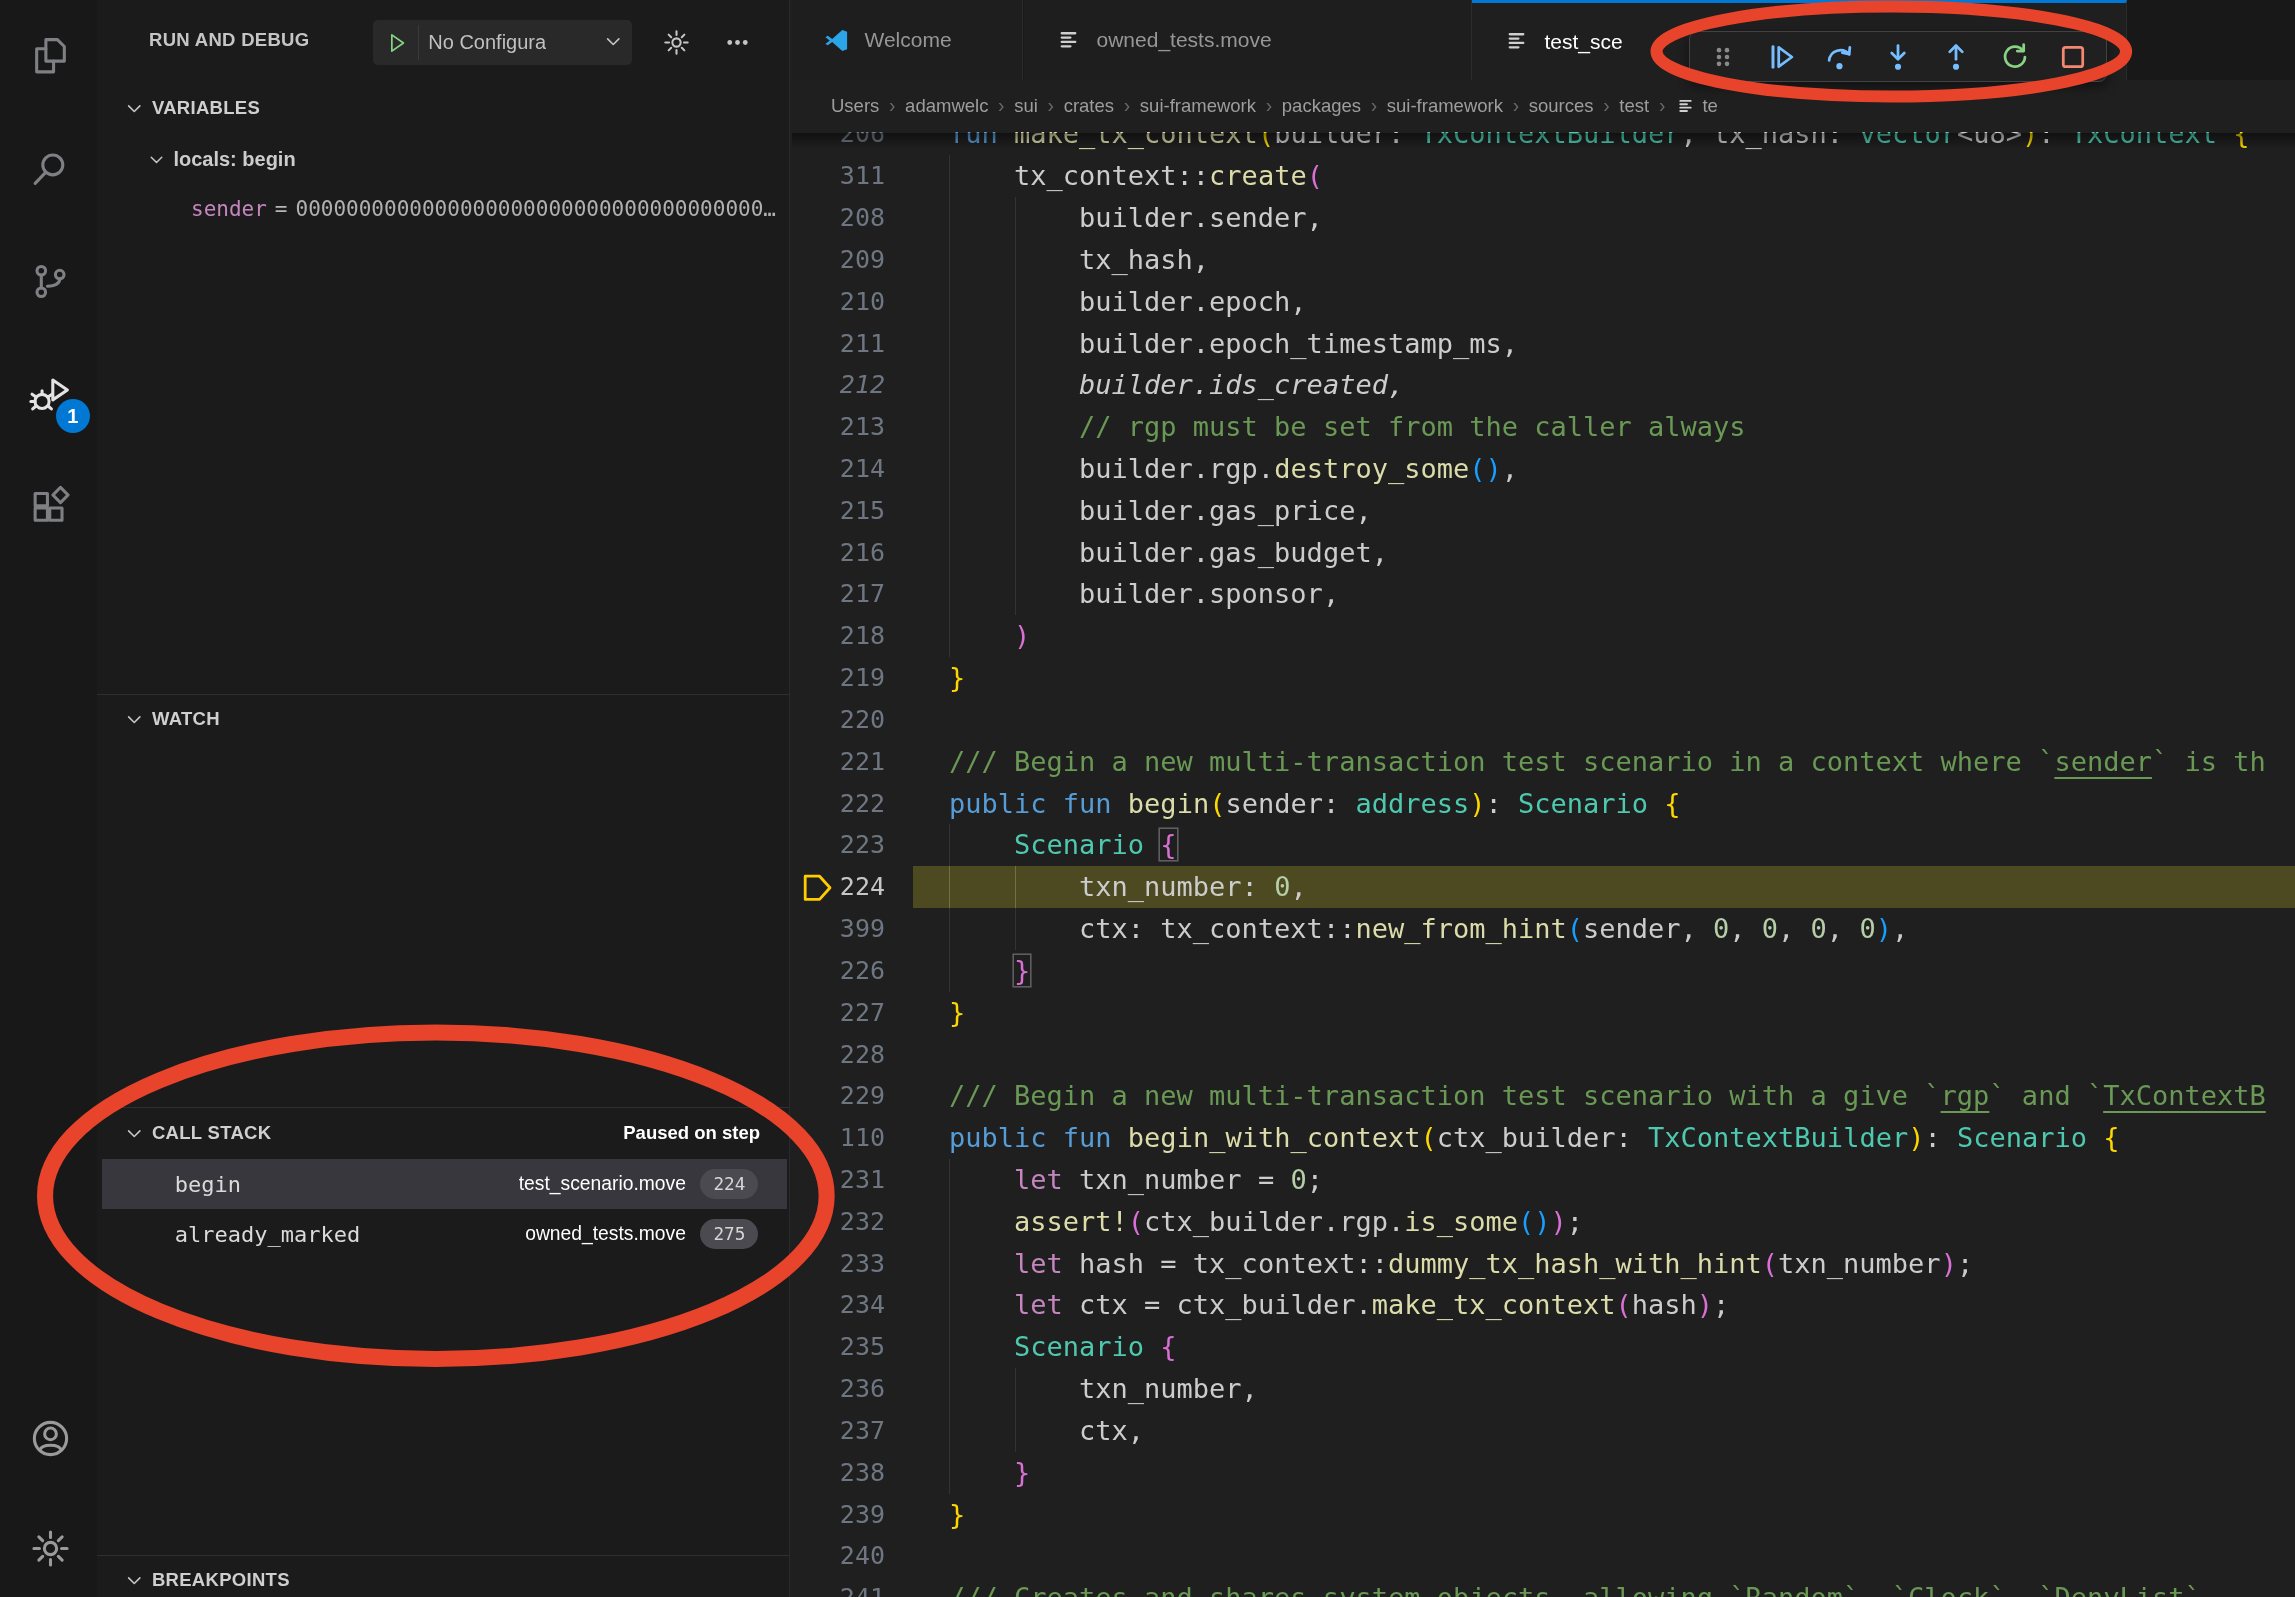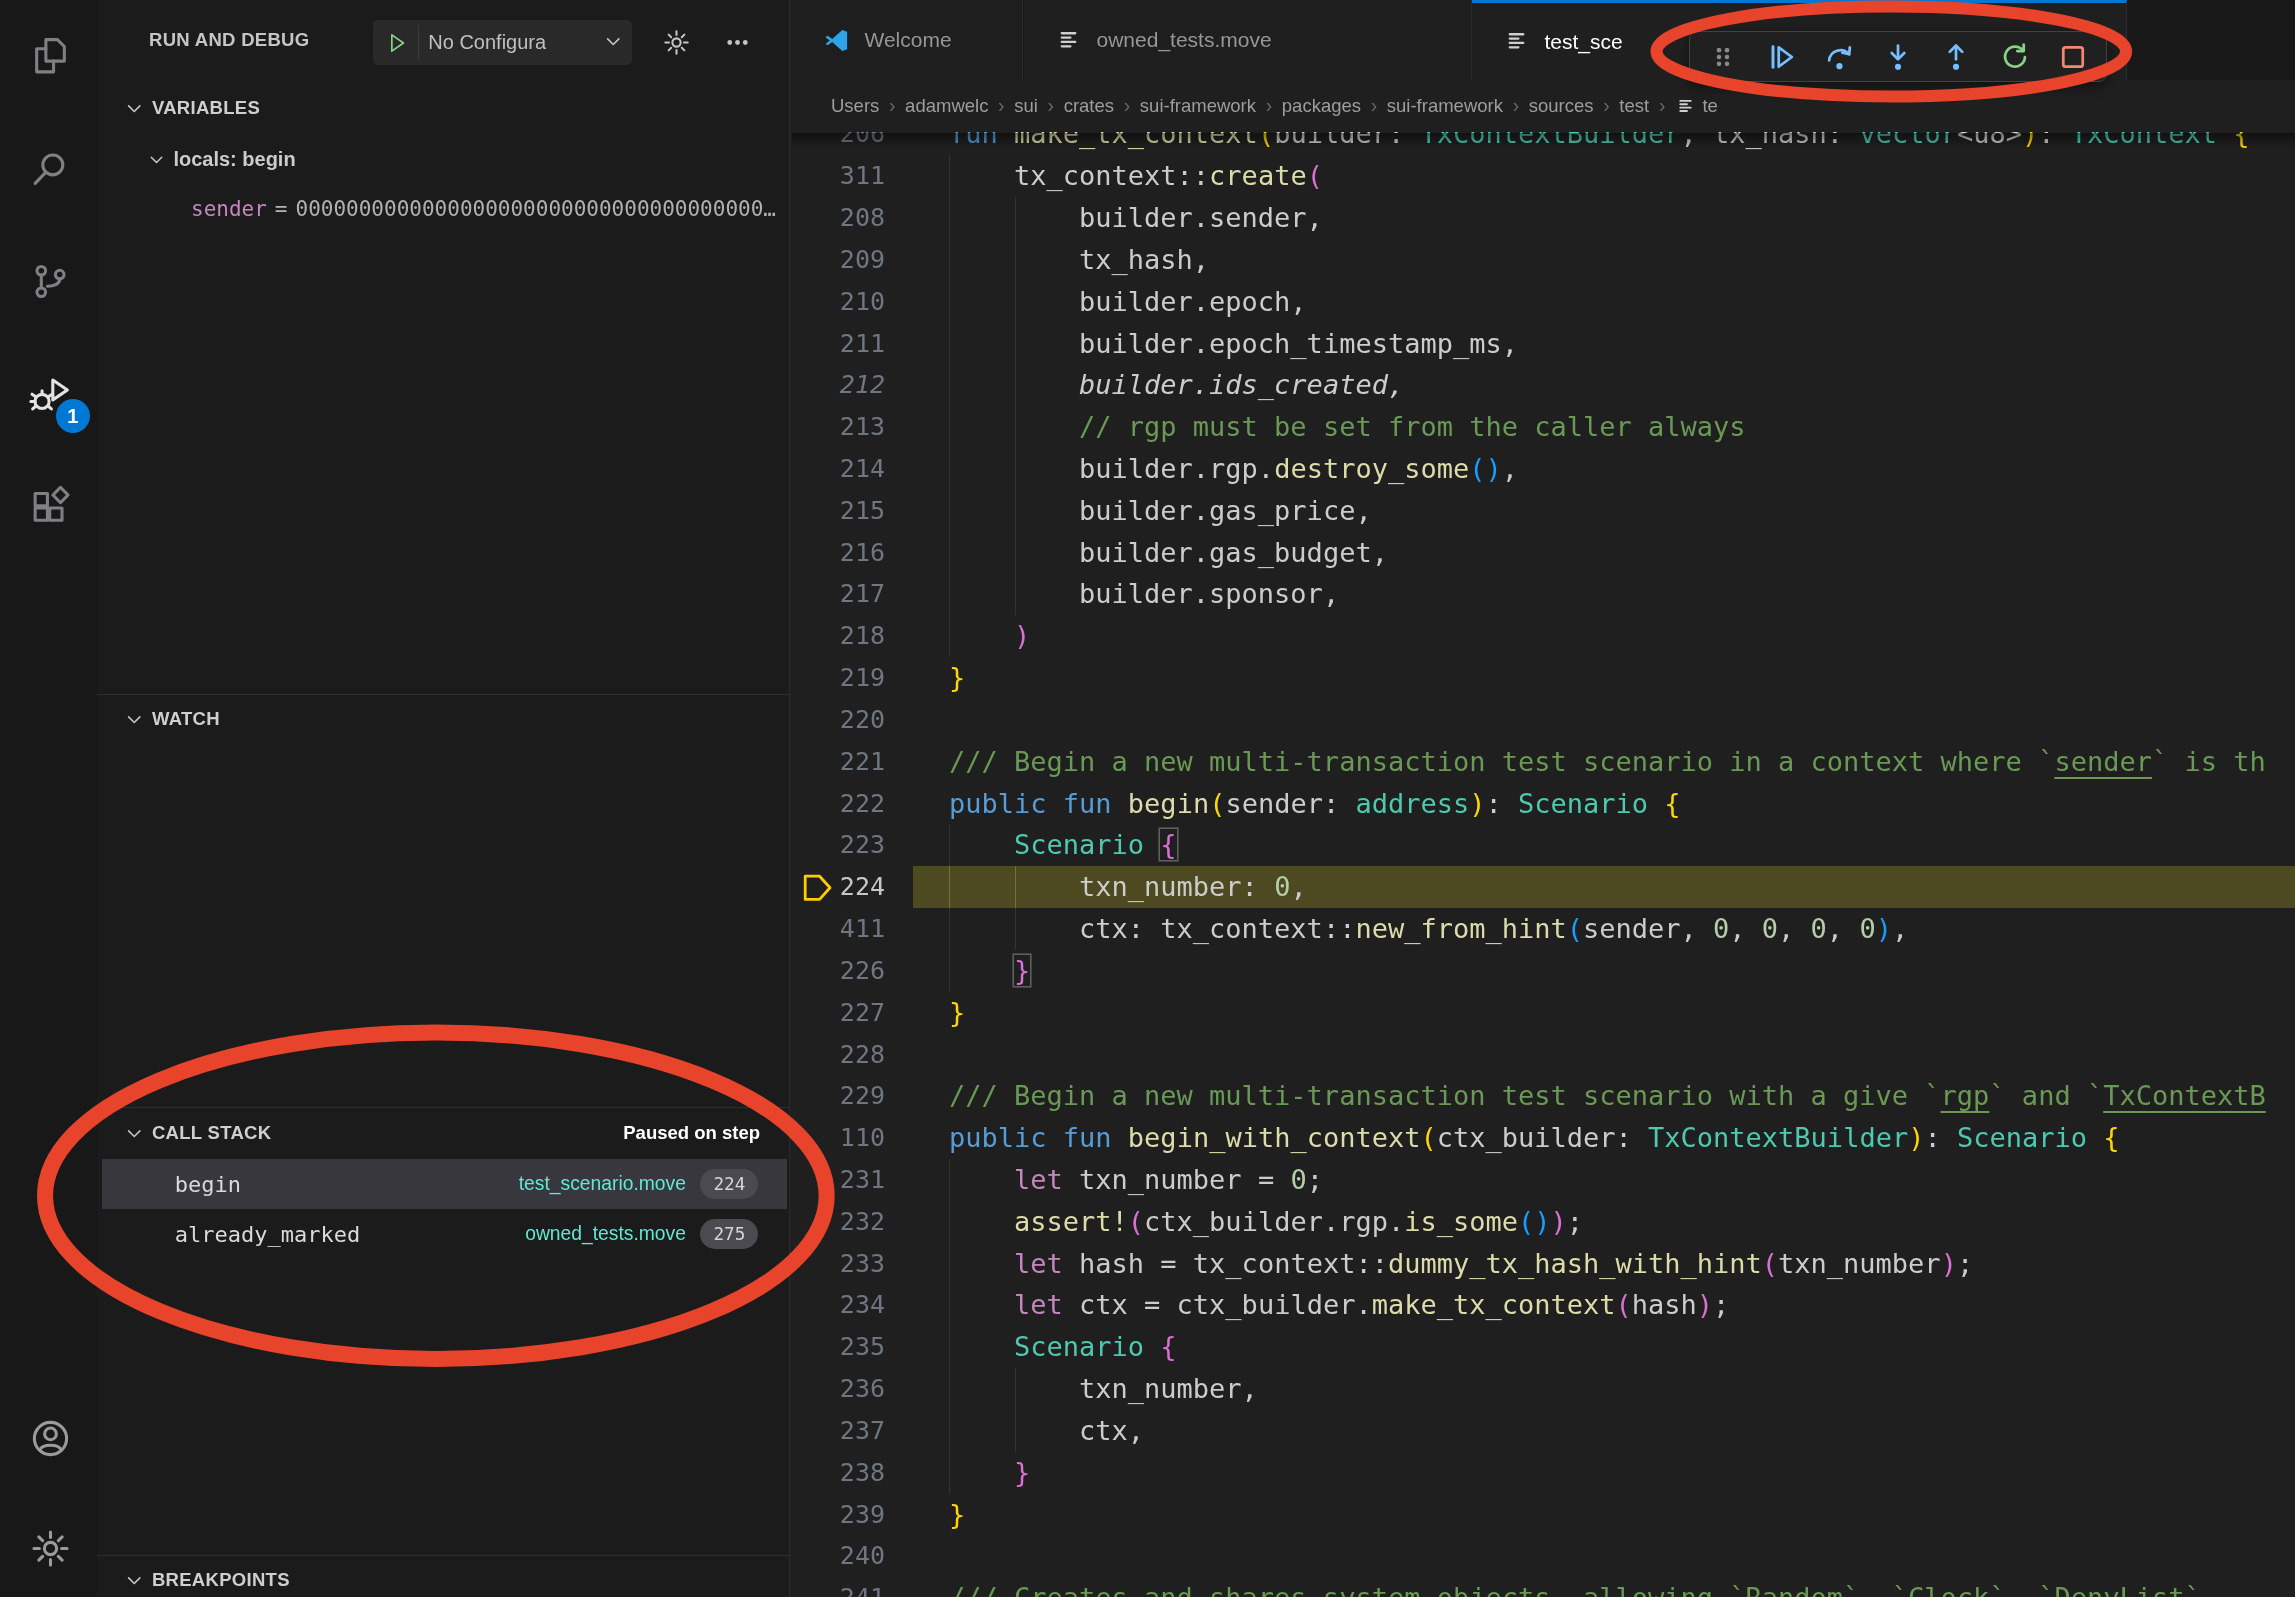--- a/index.html
+++ b/index.html
@@ -36,21 +36,21 @@
   .tree-chev{margin-left:49px;width:21px;height:21px;}
   .tree-chev svg{width:21px;height:21px;}
   .scope-label{margin-left:6.4px;font-size:20px;font-weight:bold;color:#cccccc;}
   .var-row{position:absolute;left:0;width:100%;height:40px;display:flex;align-items:center;font-family:"DejaVu Sans Mono",monospace;}
   .var-name{margin-left:94px;font-size:21px;color:#c586c0;white-space:nowrap;}
   .var-eq{margin:0 8px;font-size:21px;color:#b5b5b5;}
   .var-val{font-size:21px;color:#b0b0b0;white-space:nowrap;overflow:hidden;text-overflow:ellipsis;flex:1;margin-right:6.4px;}
   .frame-row{position:absolute;left:4.8px;right:1.6px;height:50px;display:flex;align-items:center;cursor:pointer;padding:0 29px 0 73px;box-sizing:border-box;}
   .frame-row.sel{background:#37373d;}
   .frame-name{font-family:"DejaVu Sans Mono",monospace;font-size:22px;color:#dadada;white-space:nowrap;}
-  .frame-file{margin-left:auto;font-size:19.3px;color:#5eead4;white-space:nowrap;}
+  .frame-file{margin-left:auto;font-size:19.3px;color:#ffffff;white-space:nowrap;}
   .frame-badge{margin-left:14.5px;background:#4a4a50;color:#d6d6d6;font-size:17.7px;border-radius:17.7px;
                padding:4.8px 13px;font-family:"DejaVu Sans Mono",monospace;}
   
   #editor{position:absolute;left:792px;top:0;right:0;height:100%;background:#1f1f1f;}
   #tabbar{position:absolute;left:0;top:0;right:0;height:80px;background:#181818;border-bottom:0.8px solid #252525;z-index:12;}
   .tab{position:absolute;top:0;height:80px;background:#1e1e1e;border-right:0.8px solid #2b2b2b;display:flex;align-items:center;
        padding-left:31px;box-sizing:border-box;cursor:pointer;overflow:hidden;}
   .tab .ticon{width:27px;height:27px;margin-right:14.5px;flex:0 0 auto;}
   .tab .ticon svg{width:27px;height:27px;}
   .tab-label{font-size:21px;color:#969696;white-space:nowrap;}
@@ -328,21 +328,21 @@
         <div class="line current" style="top: 866px;">
           <div class="hl"></div>
           <div class="guide" style="left: 157px;"></div>
           <div class="guide" style="left: 223px;"></div>
           <div class="ln">224</div>
           <div class="ct"><span class="t-pl">        </span><span class="t-pl">txn_number: </span><span class="t-num">0</span><span class="t-pl">,</span></div>
         </div>
         <div class="line" style="top: 908px;">
           <div class="guide" style="left: 157px;"></div>
           <div class="guide" style="left: 223px;"></div>
-          <div class="ln">411</div>
+          <div class="ln">399</div>
           <div class="ct"><span class="t-pl">        </span><span class="t-pl">ctx: tx_context::</span><span class="t-fn">new_from_hint</span><span class="t-b3">(</span><span class="t-pl">sender, </span><span class="t-num">0</span><span class="t-pl">, </span><span class="t-num">0</span><span class="t-pl">, </span><span class="t-num">0</span><span class="t-pl">, </span><span class="t-num">0</span><span class="t-b3">)</span><span class="t-pl">,</span></div>
         </div>
         <div class="line" style="top: 950px;">
           <div class="guide" style="left: 157px;"></div>
           <div class="ln">226</div>
           <div class="ct"><span class="t-pl">    </span><span class="t-b2m">}</span></div>
         </div>
         <div class="line" style="top: 992px;">
           <div class="ln">227</div>
           <div class="ct"><span class="t-b1">}</span></div>

